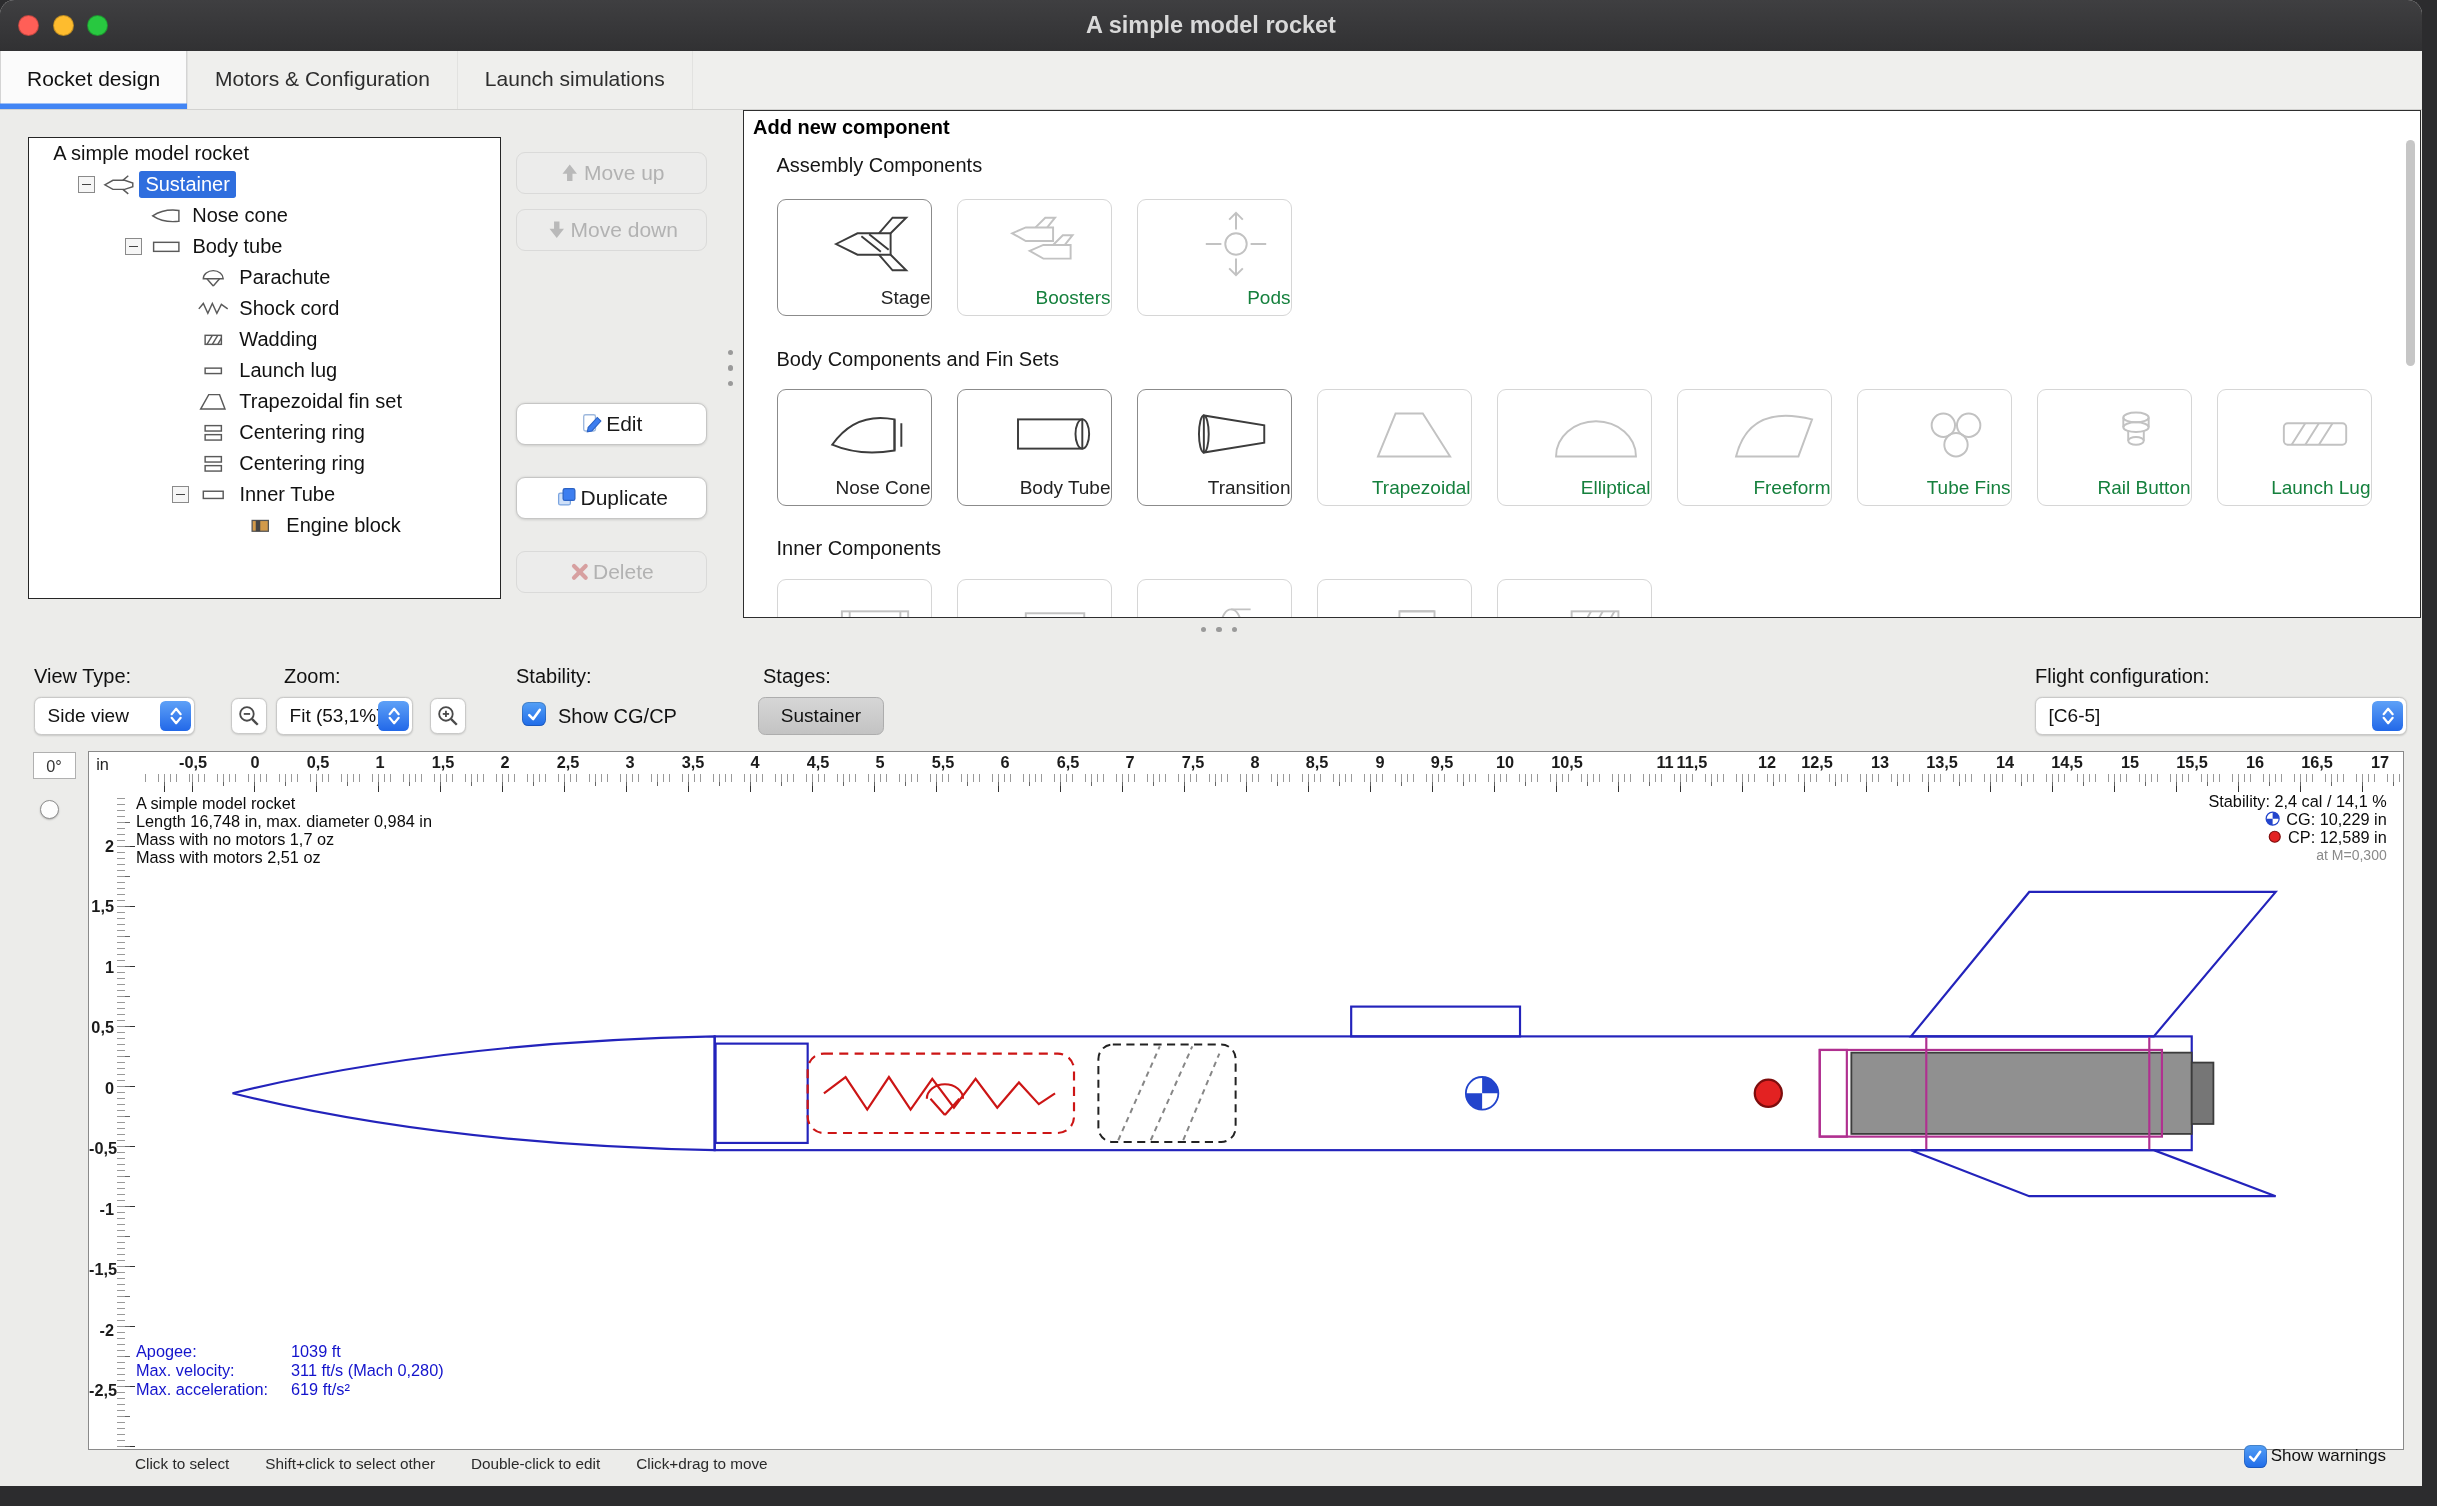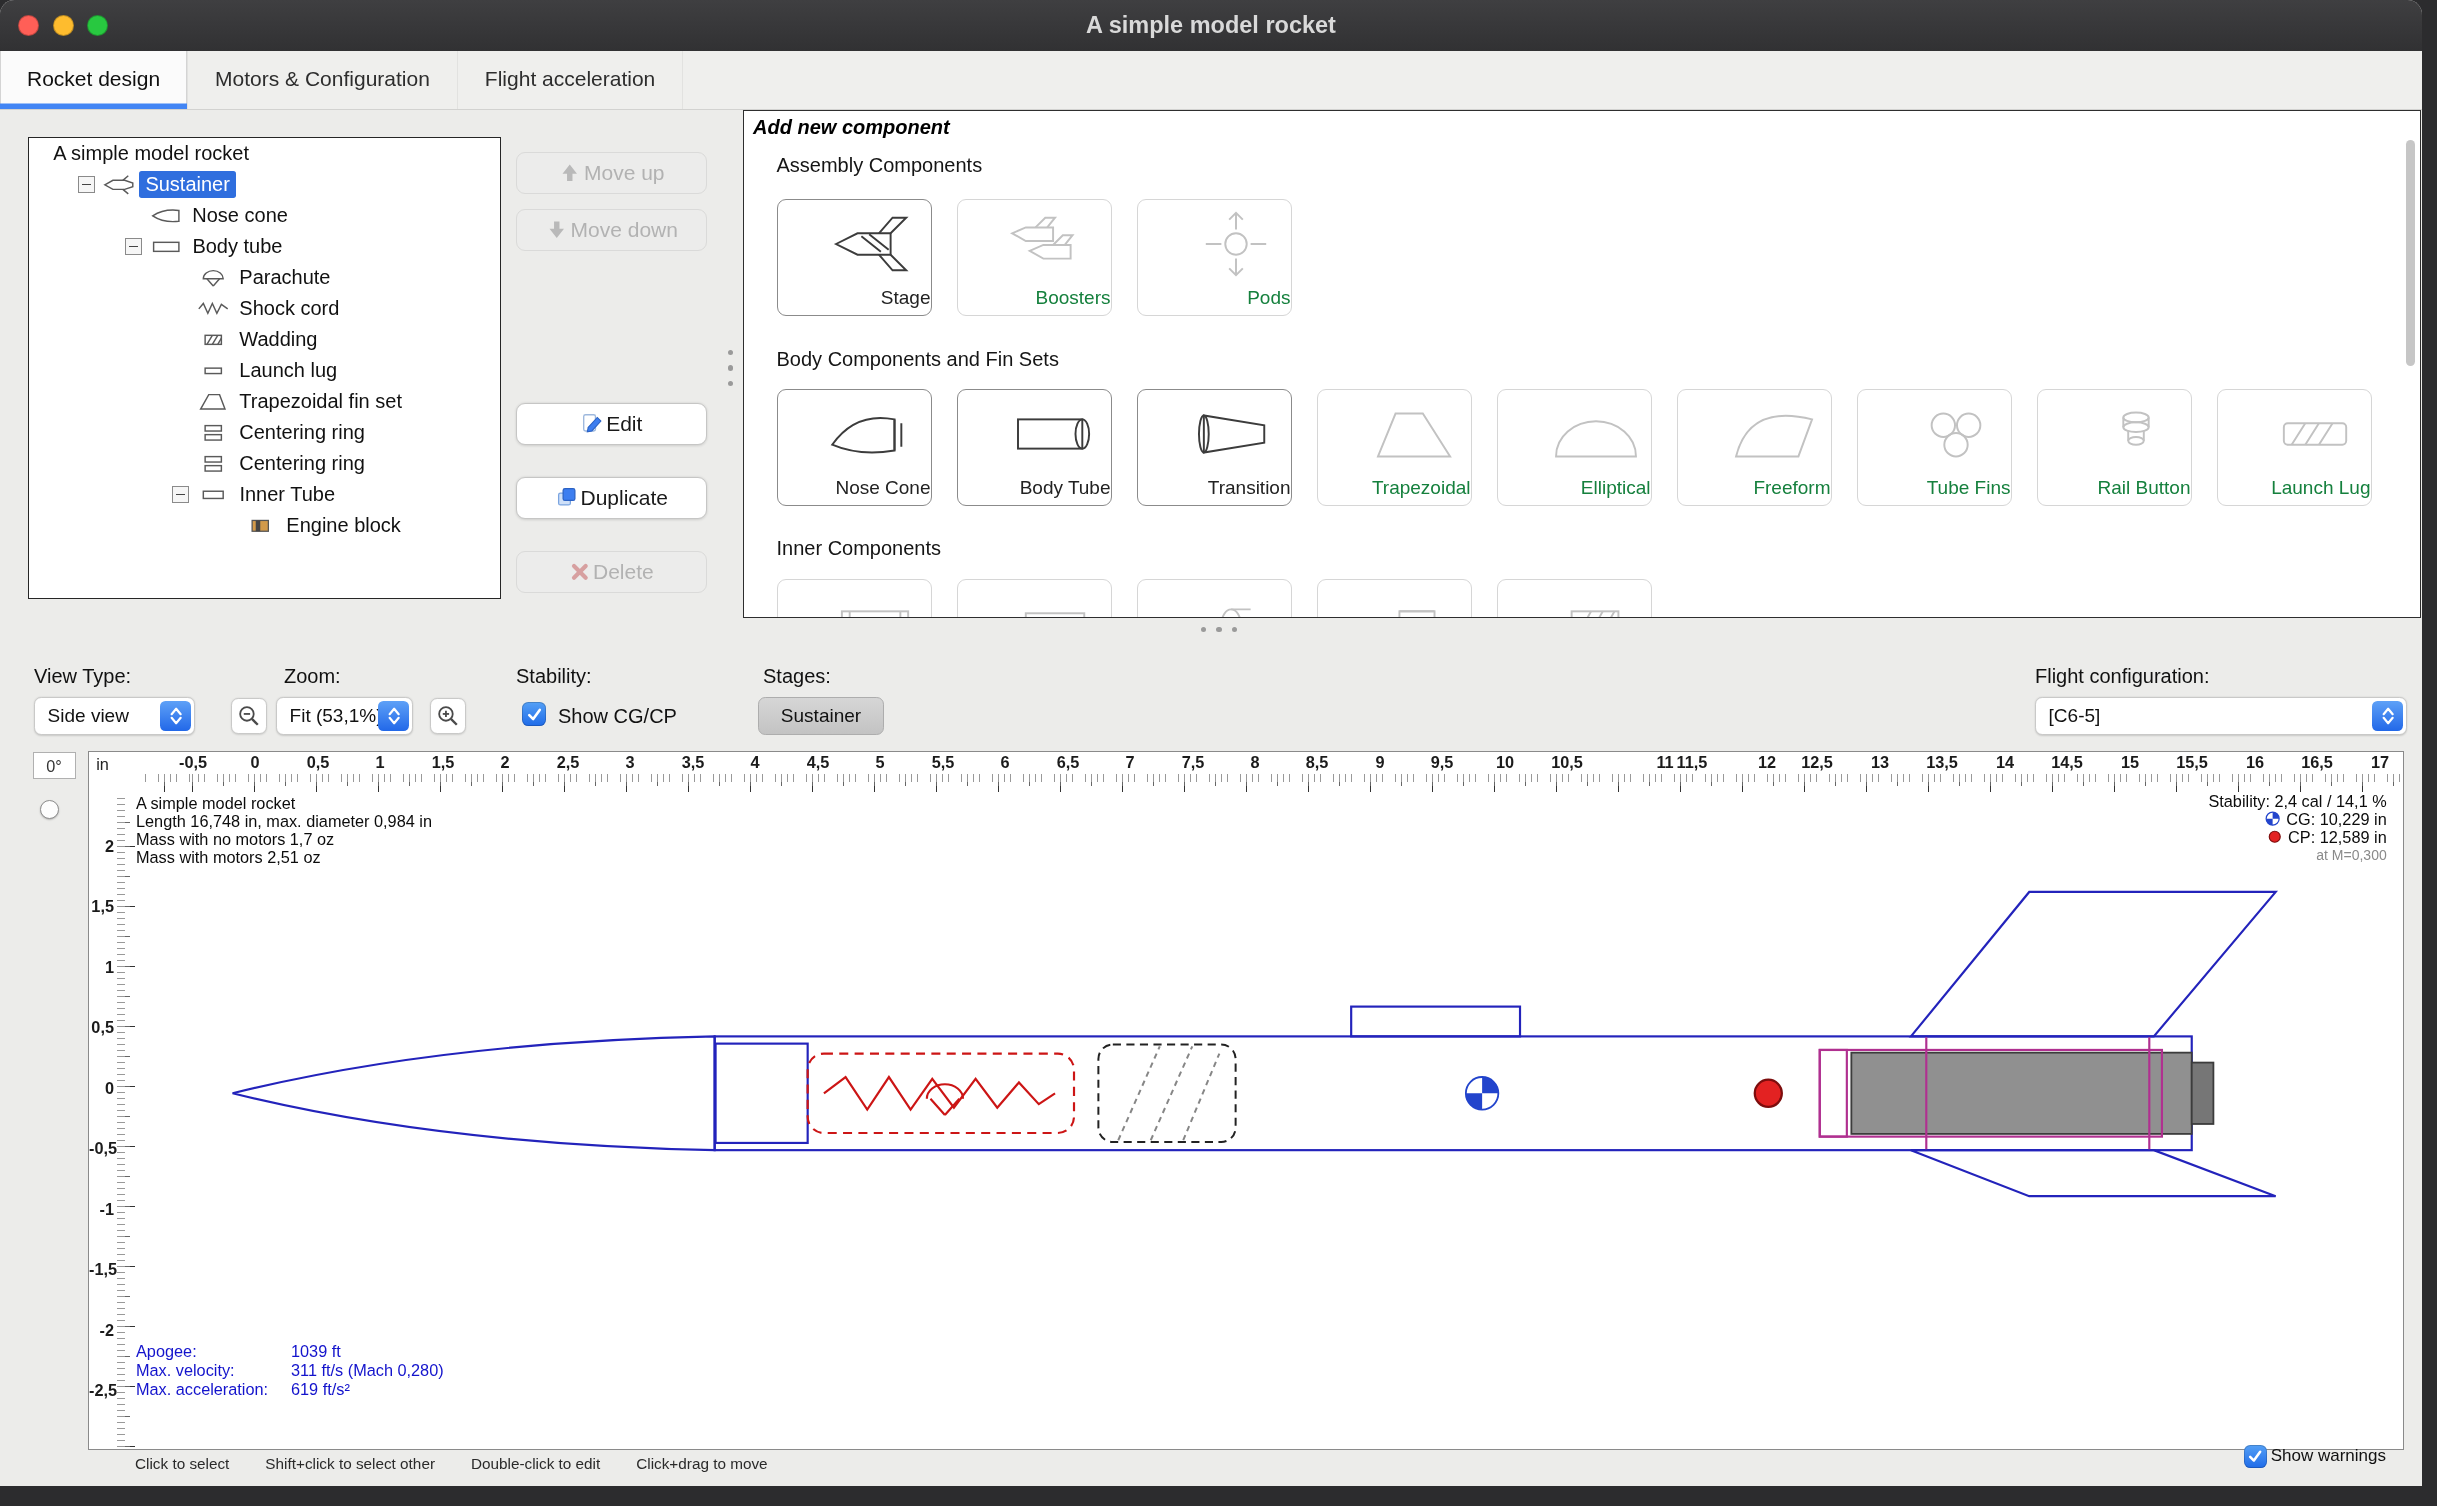--- a/index.html
+++ b/index.html
@@ -68,21 +68,21 @@
   .btn svg{flex:none;}
   
   .vdots{position:absolute;left:728px;top:350px;display:flex;flex-direction:column;gap:10px;}
   .vdots i,.hdots i{width:5.4px;height:5.4px;border-radius:50%;background:#9a9a9a;display:block;}
   .hdots{position:absolute;left:1201px;top:627px;display:flex;gap:10px;}
   
   .add-panel{
     position:absolute;left:743px;top:110px;width:1678px;height:508px;
     background:#fff;border:1.8px solid #2e2e2e;box-sizing:border-box;overflow:hidden;
   }
-  .add-title{position:absolute;left:9px;top:4.5px;font-size:20px;font-weight:bold;color:#000;font-style:italic;}
+  .add-title{position:absolute;left:9px;top:4.5px;font-size:20px;font-weight:bold;color:#000;}
   .sec-h{position:absolute;left:32.5px;font-size:20px;color:#151515;}
   .card-row{position:absolute;left:32.5px;display:flex;gap:25px;}
   .card{
     width:155px;height:117px;border:1.8px solid #8b8b8b;border-radius:9px;background:#fff;
     box-sizing:border-box;display:flex;flex-direction:column;align-items:flex-end;overflow:hidden;
   }
   .card.dis{border-color:#d6d6d6;}
   .cicon{height:87px;display:flex;align-items:center;justify-content:center;}
   .clabel{font-size:19px;color:#222;line-height:21.7px;}
   .card.dis .clabel{color:#15803d;}
@@ -163,21 +163,21 @@
       <span class="tl red"></span>
       <span class="tl yellow"></span>
       <span class="tl green"></span>
     </div>
     <div class="title">A simple model rocket</div>
   </div>
 
   <div class="tabbar" id="tabbar">
       <div class="tab active">Rocket design</div>
       <div class="tab">Motors &amp; Configuration</div>
-      <div class="tab">Flight acceleration</div>
+      <div class="tab">Launch simulations</div>
     </div>
 
   <div class="tree-panel" id="tree">
       <div class="trow root">
         <span class="tlabel">A simple model rocket</span>
       </div>
       <div class="trow" style="padding-left: 49px;">
         <span class="expander">
           <span class="minus"></span>
         </span>

